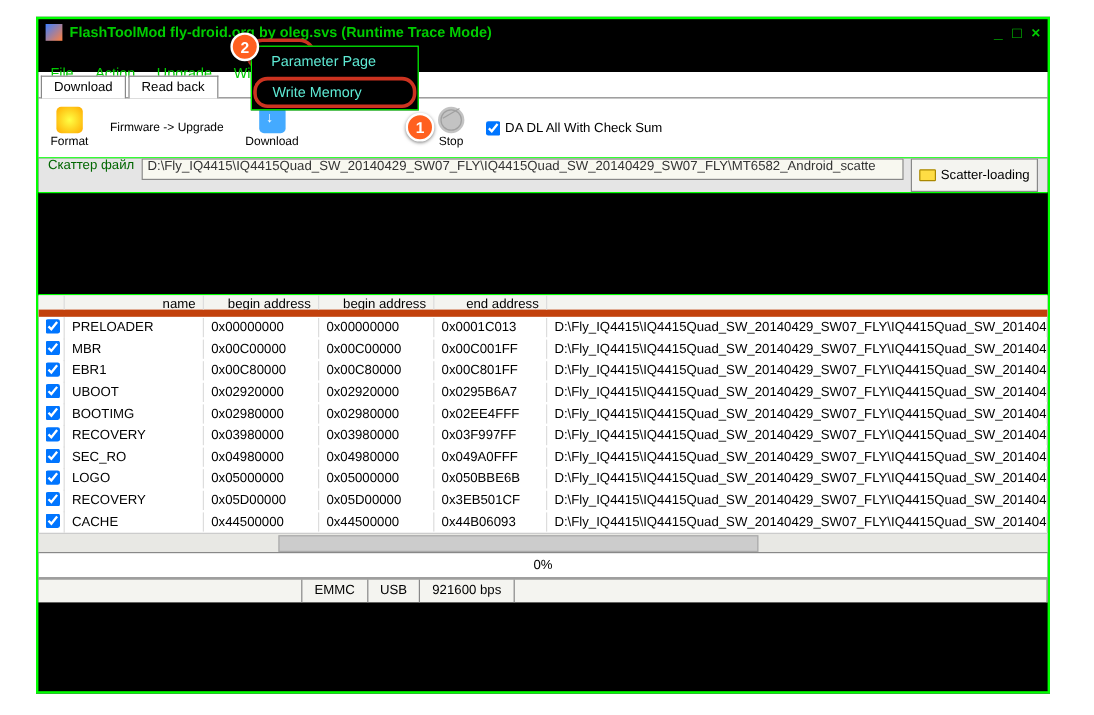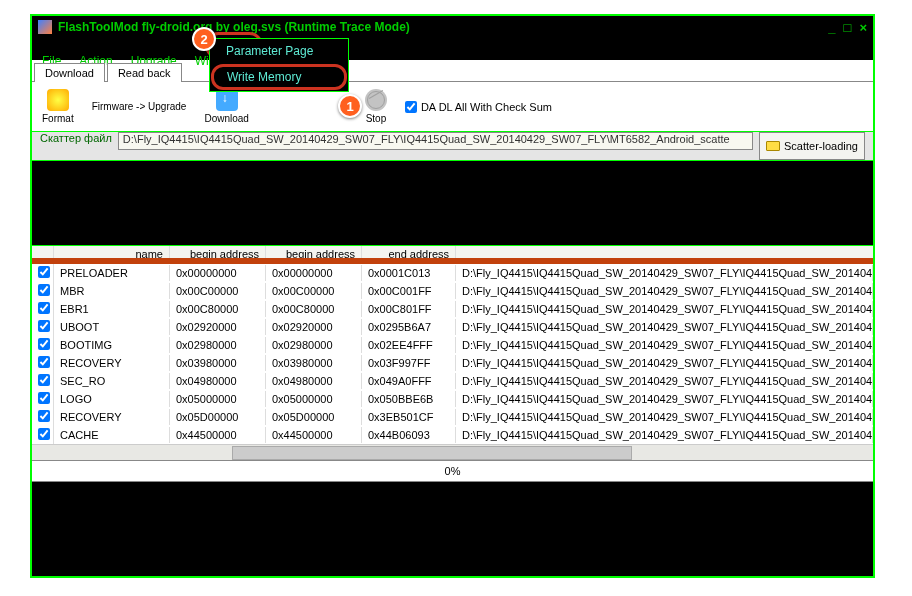--- a/index.html
+++ b/index.html
@@ -214,18 +214,25 @@
       </div>
     <div class="gscroll">
       <div class="gscroll-thumb"></div>
     </div>
   </div>
 
   <div class="progress">
     <span>0%</span>
   </div>
 
+  <div class="statusbar">
+    <div class="pad"></div>
+    <div>EMMC</div>
+    <div>USB</div>
+    <div>921600 bps</div>
+    <div style="flex:1"></div>
+  </div>
 
 </div>
 
 <div class="window-hl"></div>
 <div class="marker" style="top:27px; left:192px;">2</div>
 <div class="marker" style="top:94px; left:338px;">1</div>
 
 </body></html>

